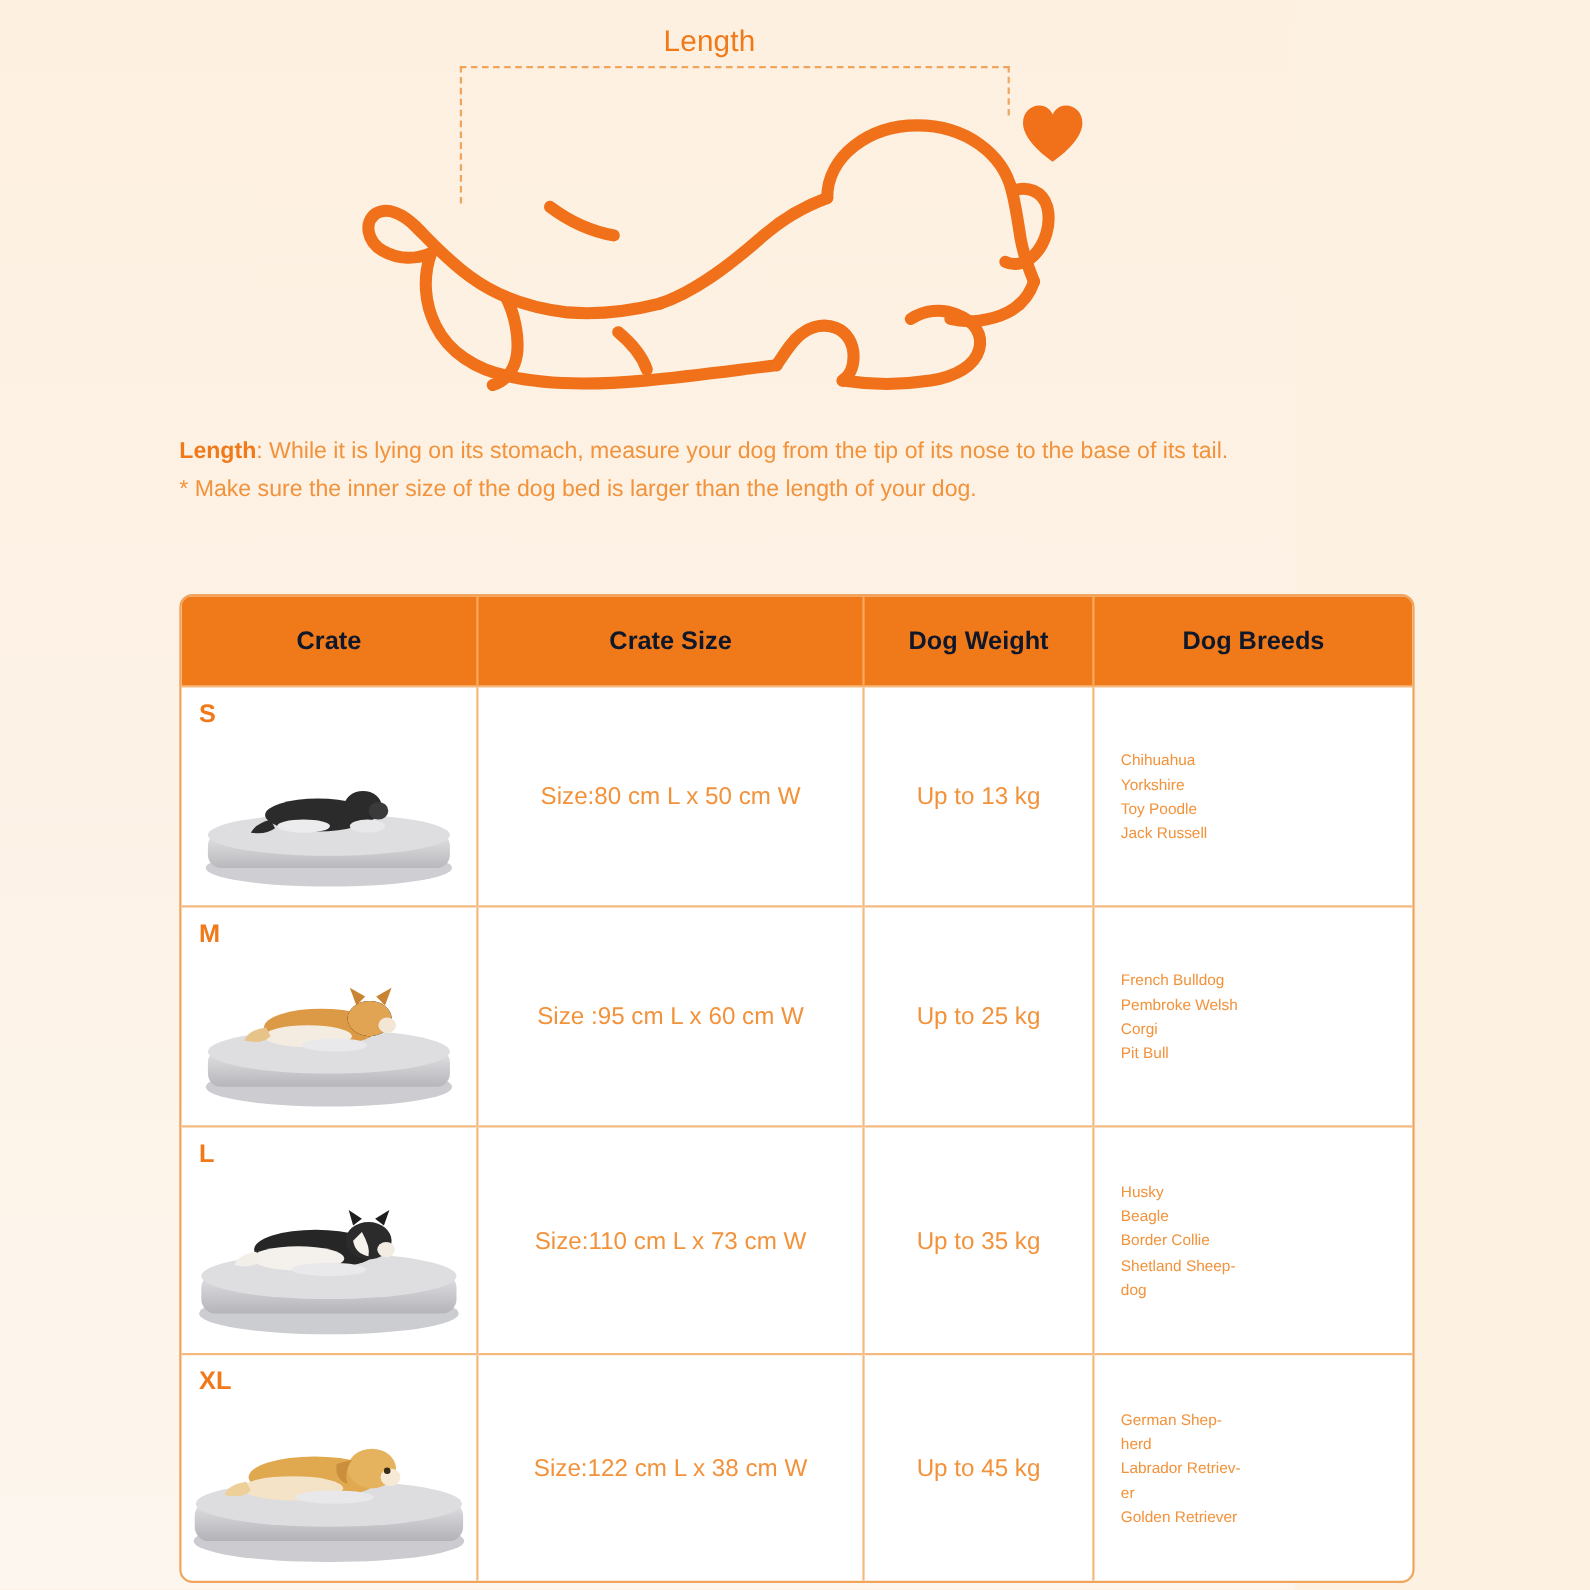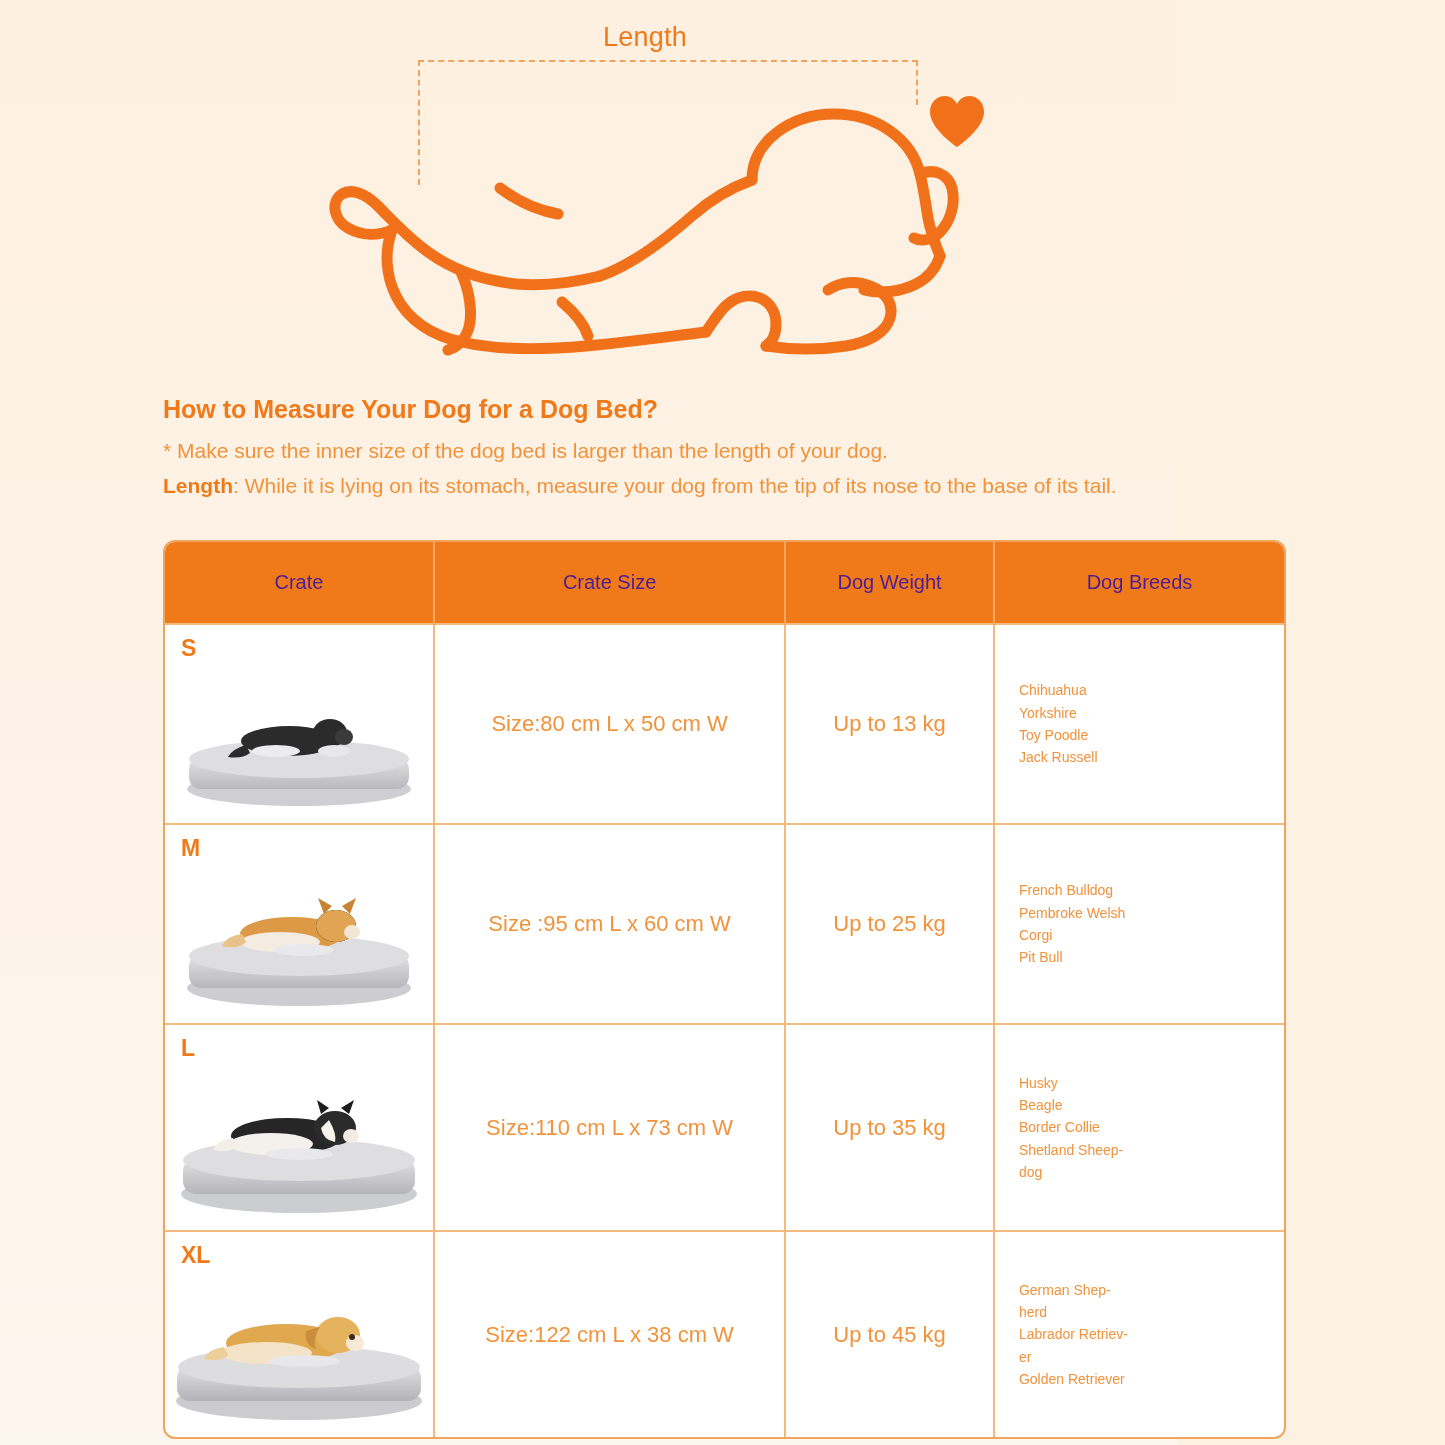--- a/index.html
+++ b/index.html
@@ -107,23 +107,23 @@
     overflow: hidden;
     background: #fff;
   }
   table {
     width: 100%;
     border-collapse: collapse;
     table-layout: fixed;
   }
   thead th {
     background: #f07a1a;
-    color: #4c1d95;
-    font-size: 20px;
-    font-weight: normal;
+    color: #0f172a;
+    font-size: 23px;
+    font-weight: bold;
     height: 79px;
     vertical-align: middle;
     border-right: 2px solid #f8a95f;
   }
   thead th:last-child { border-right: none; }
 
   tbody td {
     border-top: 2px solid #f4b97e;
     border-right: 2px solid #f4b97e;
     vertical-align: middle;
@@ -213,23 +213,22 @@
         <path d="M200 118 C216 130 236 140 258 144"></path>
       </g>
     </svg>
 
     <svg class="heart" width="58" height="54" viewBox="0 0 58 54">
       <path d="M29 52 C29 52 2 34 2 17 C2 7 9 1 17 1 C23 1 27 5 29 9 C31 5 35 1 41 1 C49 1 56 7 56 17 C56 34 29 52 29 52 Z" fill="#f0711a"></path>
     </svg>
   </div>
 
   <div class="intro">
-    <h2>How to Measure Your Dog for a Dog Bed?</h2>
+    <p><span class="bold">Length</span><span>:  While it is lying on its stomach, measure your dog from the tip of its nose to the base of its tail.</span></p>
     <p>* Make sure the inner size of the dog bed is larger than the length of your dog.</p>
-    <p><span class="bold">Length</span><span>:  While it is lying on its stomach, measure your dog from the tip of its nose to the base of its tail.</span></p>
   </div>
 
   <div class="table-wrap">
     <table>
       <colgroup>
         <col class="col-crate">
         <col class="col-size">
         <col class="col-weight">
         <col class="col-breeds">
       </colgroup>

